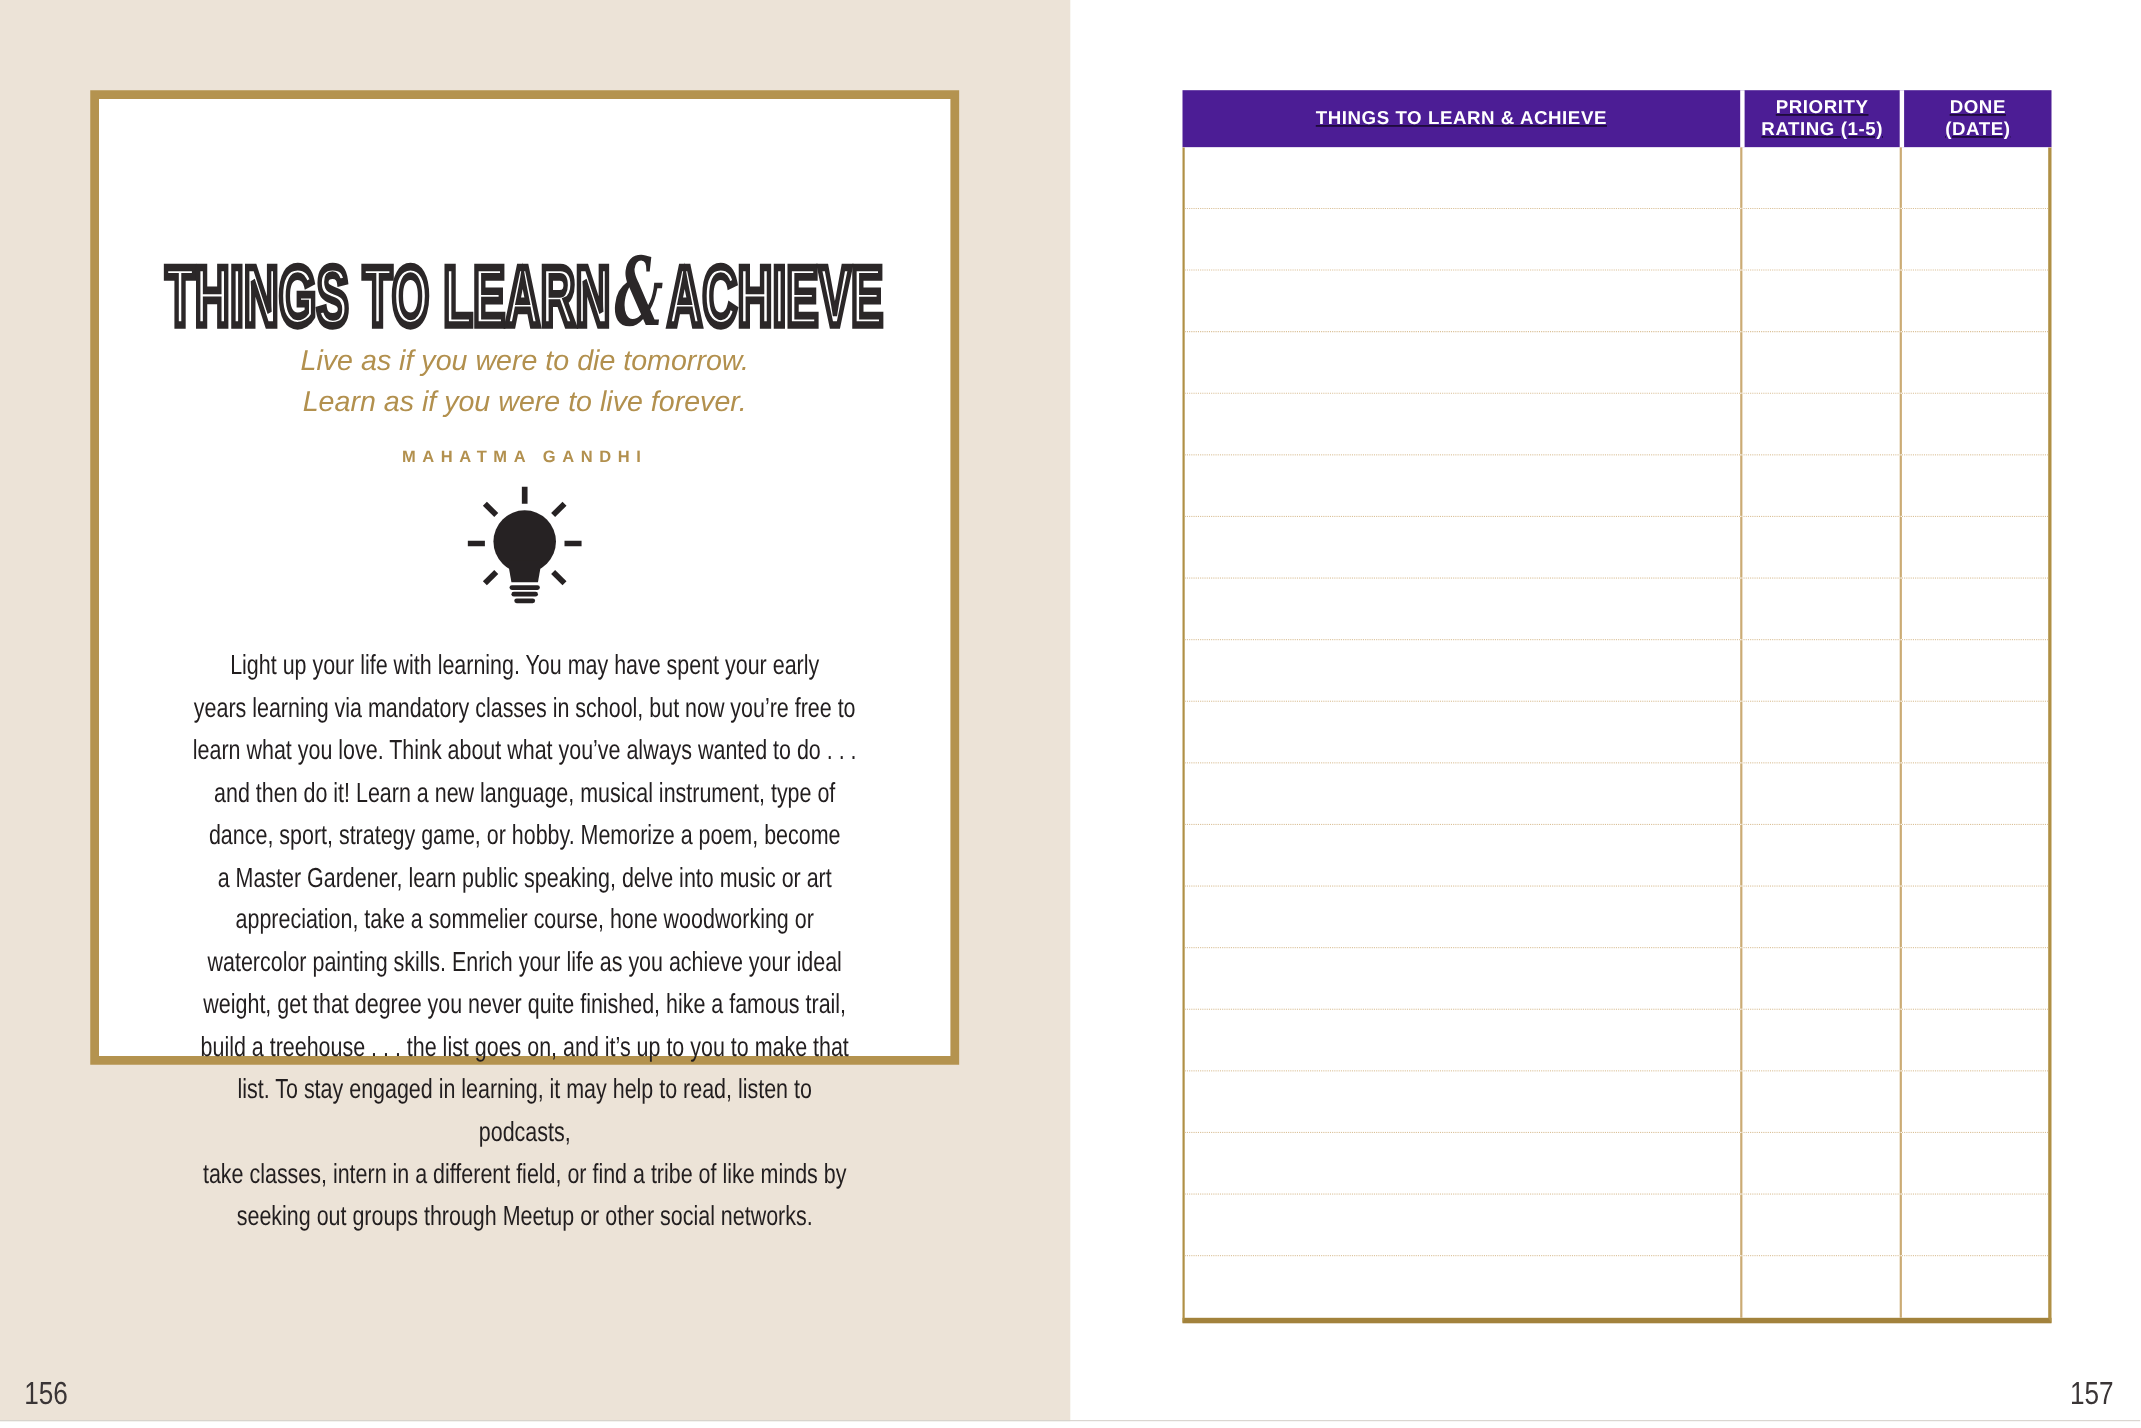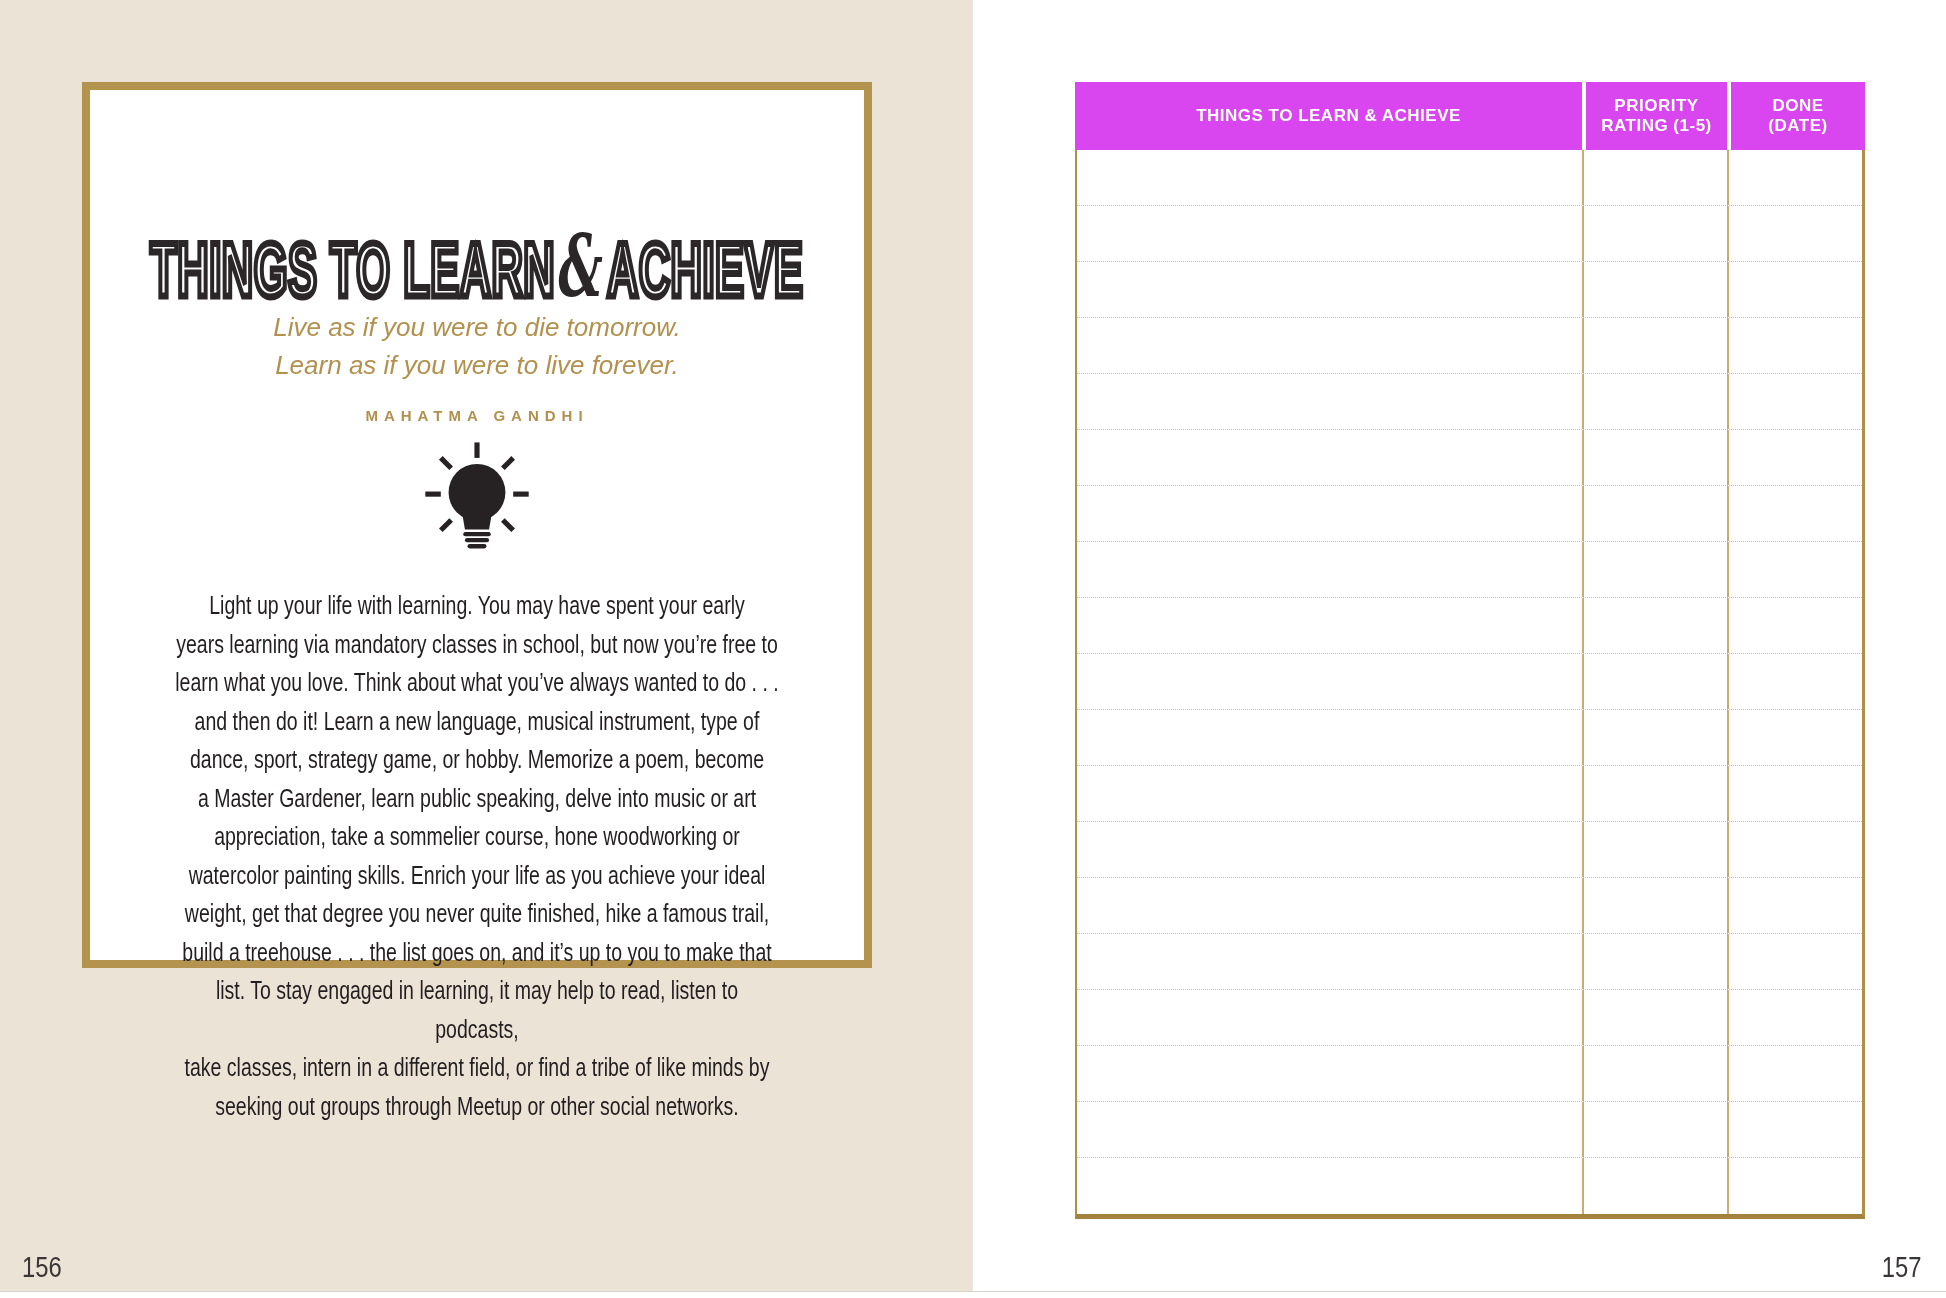--- a/index.html
+++ b/index.html
@@ -47,21 +47,21 @@
     white-space:pre-line; transform:scaleX(0.78); transform-origin:50% 0;
   }
   .page-num { position:absolute; font-size:29px; color:#3a3536; }
   .page-num-left  { left:22px;  top:1251px; transform:scaleX(0.82); transform-origin:0 0; }
   .page-num-right { right:25px; top:1251px; transform:scaleX(0.82); transform-origin:100% 0; }
 
   
   .list-table { position:absolute; left:1075px; top:82px; width:790px; }
   .table-header {
     display:grid; grid-template-columns:507px 145px 138px;
-    height:68px; background:#d946ef;
+    height:52px; background:#4c1d95;text-decoration:underline;
   }
   .table-header .hcell {
     display:flex; align-items:center; justify-content:center; text-align:center;
     color:#ffffff; font-weight:700; font-size:17px; line-height:20px;
     letter-spacing:0.5px; white-space:pre-line;
   }
   .table-header .hcell + .hcell { border-left:4px solid #ffffff; }
   .table-body {
     border-left:2px solid #b09045; border-right:3px solid #b09045;
     border-bottom:5px solid #a2823c; background:#ffffff;

